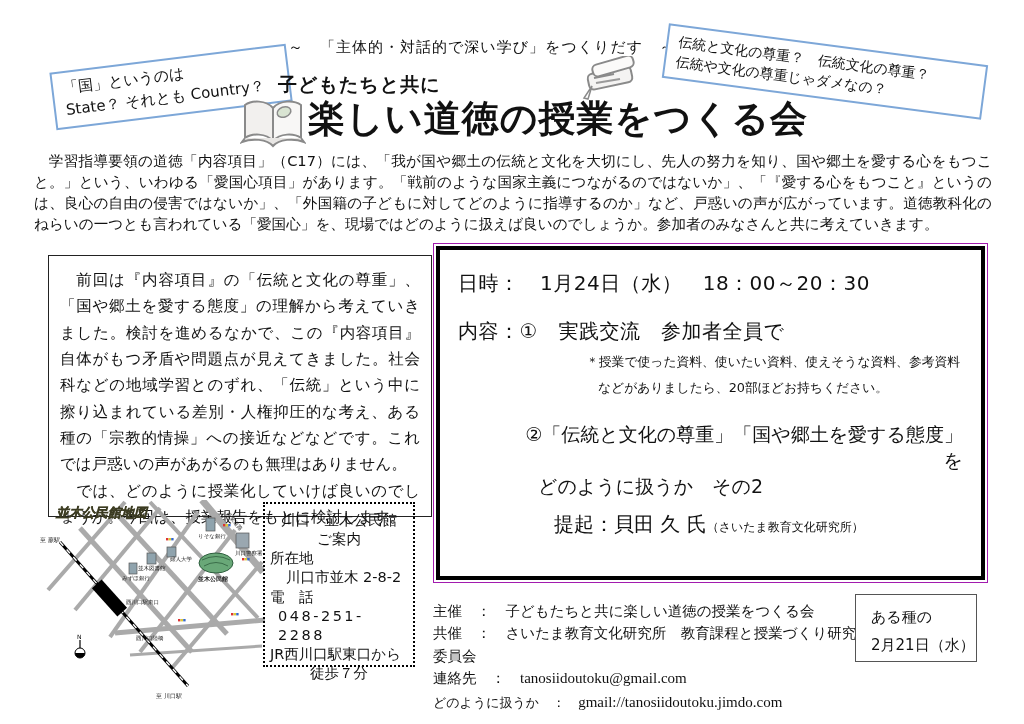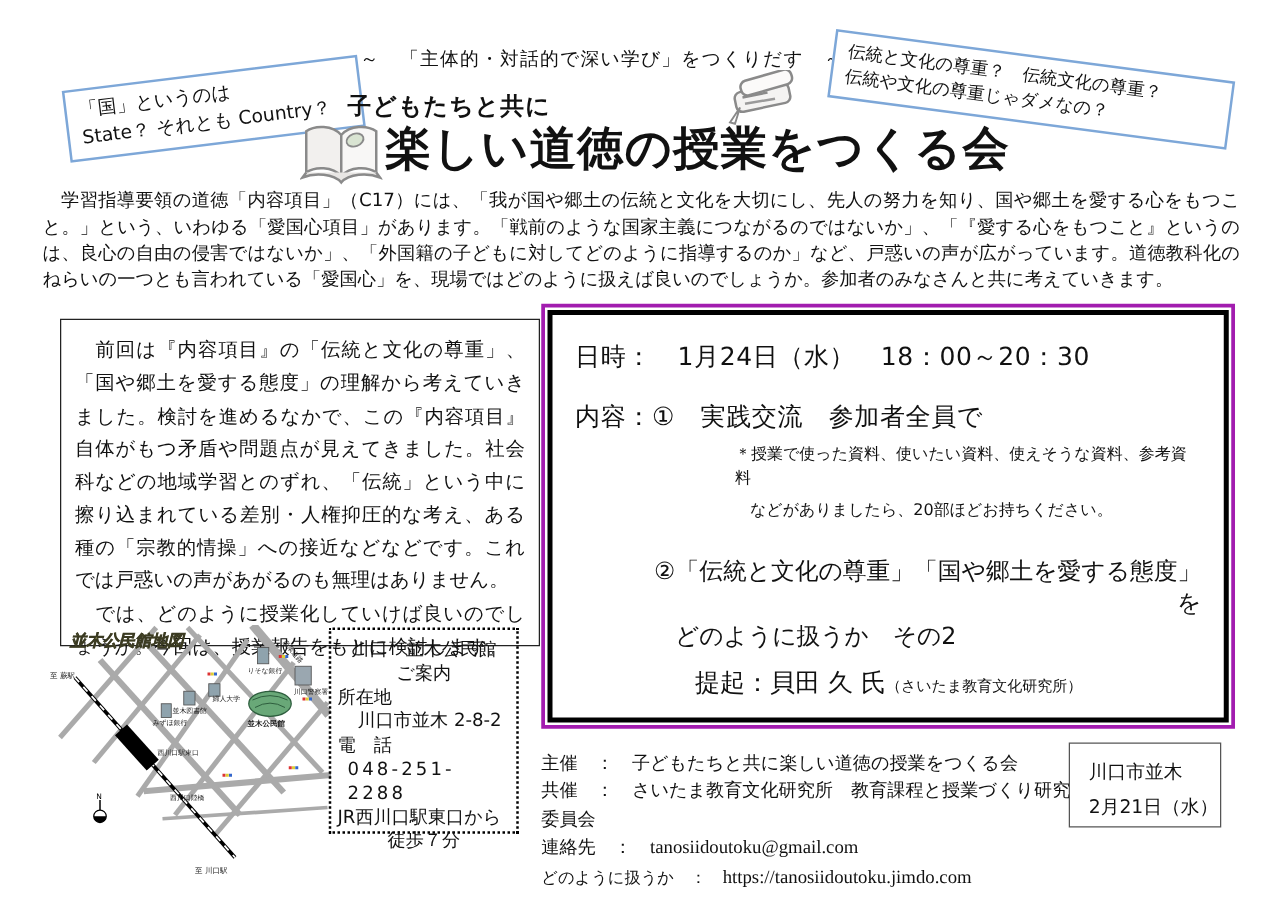--- a/index.html
+++ b/index.html
@@ -17,21 +17,21 @@
 
   .intro{left:34px;top:151px;width:958px;font-size:14.6px;line-height:1.43;text-align:justify;}
 
   
   .discussion{left:48px;top:255px;width:360px;height:236px;border:1.5px solid #222;
               padding:12px 11px;font-family:Liberation Mono, monospace;
               font-size:15.5px;line-height:1.7;text-align:justify;}
   .discussion p{margin:0;}
 
   
-  .event-outer{left:433px;top:243px;width:555px;height:340px;border:3px solid #a21caf;
+  .event-outer{left:433px;top:243px;width:555px;height:340px;border:1px solid #a21caf;
                padding:2px;box-sizing:border-box;}
   .event-inner{width:100%;height:100%;border:4px solid #000;box-sizing:border-box;
                padding:14px 18px;overflow:hidden;}
   .ev-line{font-size:20px;letter-spacing:.5px;}
   .ev-dt{margin-top:6px;}
   .ev-pl{margin-top:21px;}
   .ev-ct{margin-top:21px;}
   .ev-note{font-size:12.8px;margin-left:128px;margin-top:7px;line-height:1.5;}
   .ev-note2{margin-left:140px;}
   .ev-2a{font-size:19px;margin-left:60px;margin-top:25px;text-align:right;}
@@ -214,22 +214,22 @@
     <div>
       <span>主催　：　</span><span>子どもたちと共に楽しい道徳の授業をつくる会</span>
     </div>
     <div>
       <span>共催　：　</span><span>さいたま教育文化研究所　教育課程と授業づくり研究委員会</span>
     </div>
     <div>
       <span>連絡先　：　</span><span class="latin">tanosiidoutoku@gmail.com</span>
     </div>
     <div>
-      <span class="lbl-hk">どのように扱うか　：　</span><span class="latin">https://tanosiidoutoku.jimdo.com</span>
+      <span class="lbl-hk">どのように扱うか　：　</span><span class="latin">gmail://tanosiidoutoku.jimdo.com</span>
     </div>
   </div>
 
   <div class="abs next-box">
-    <div>川口市並木</div>
+    <div>ある種の</div>
     <div>2月21日（水）</div>
   </div>
 
 </div>
 
 </body></html>

